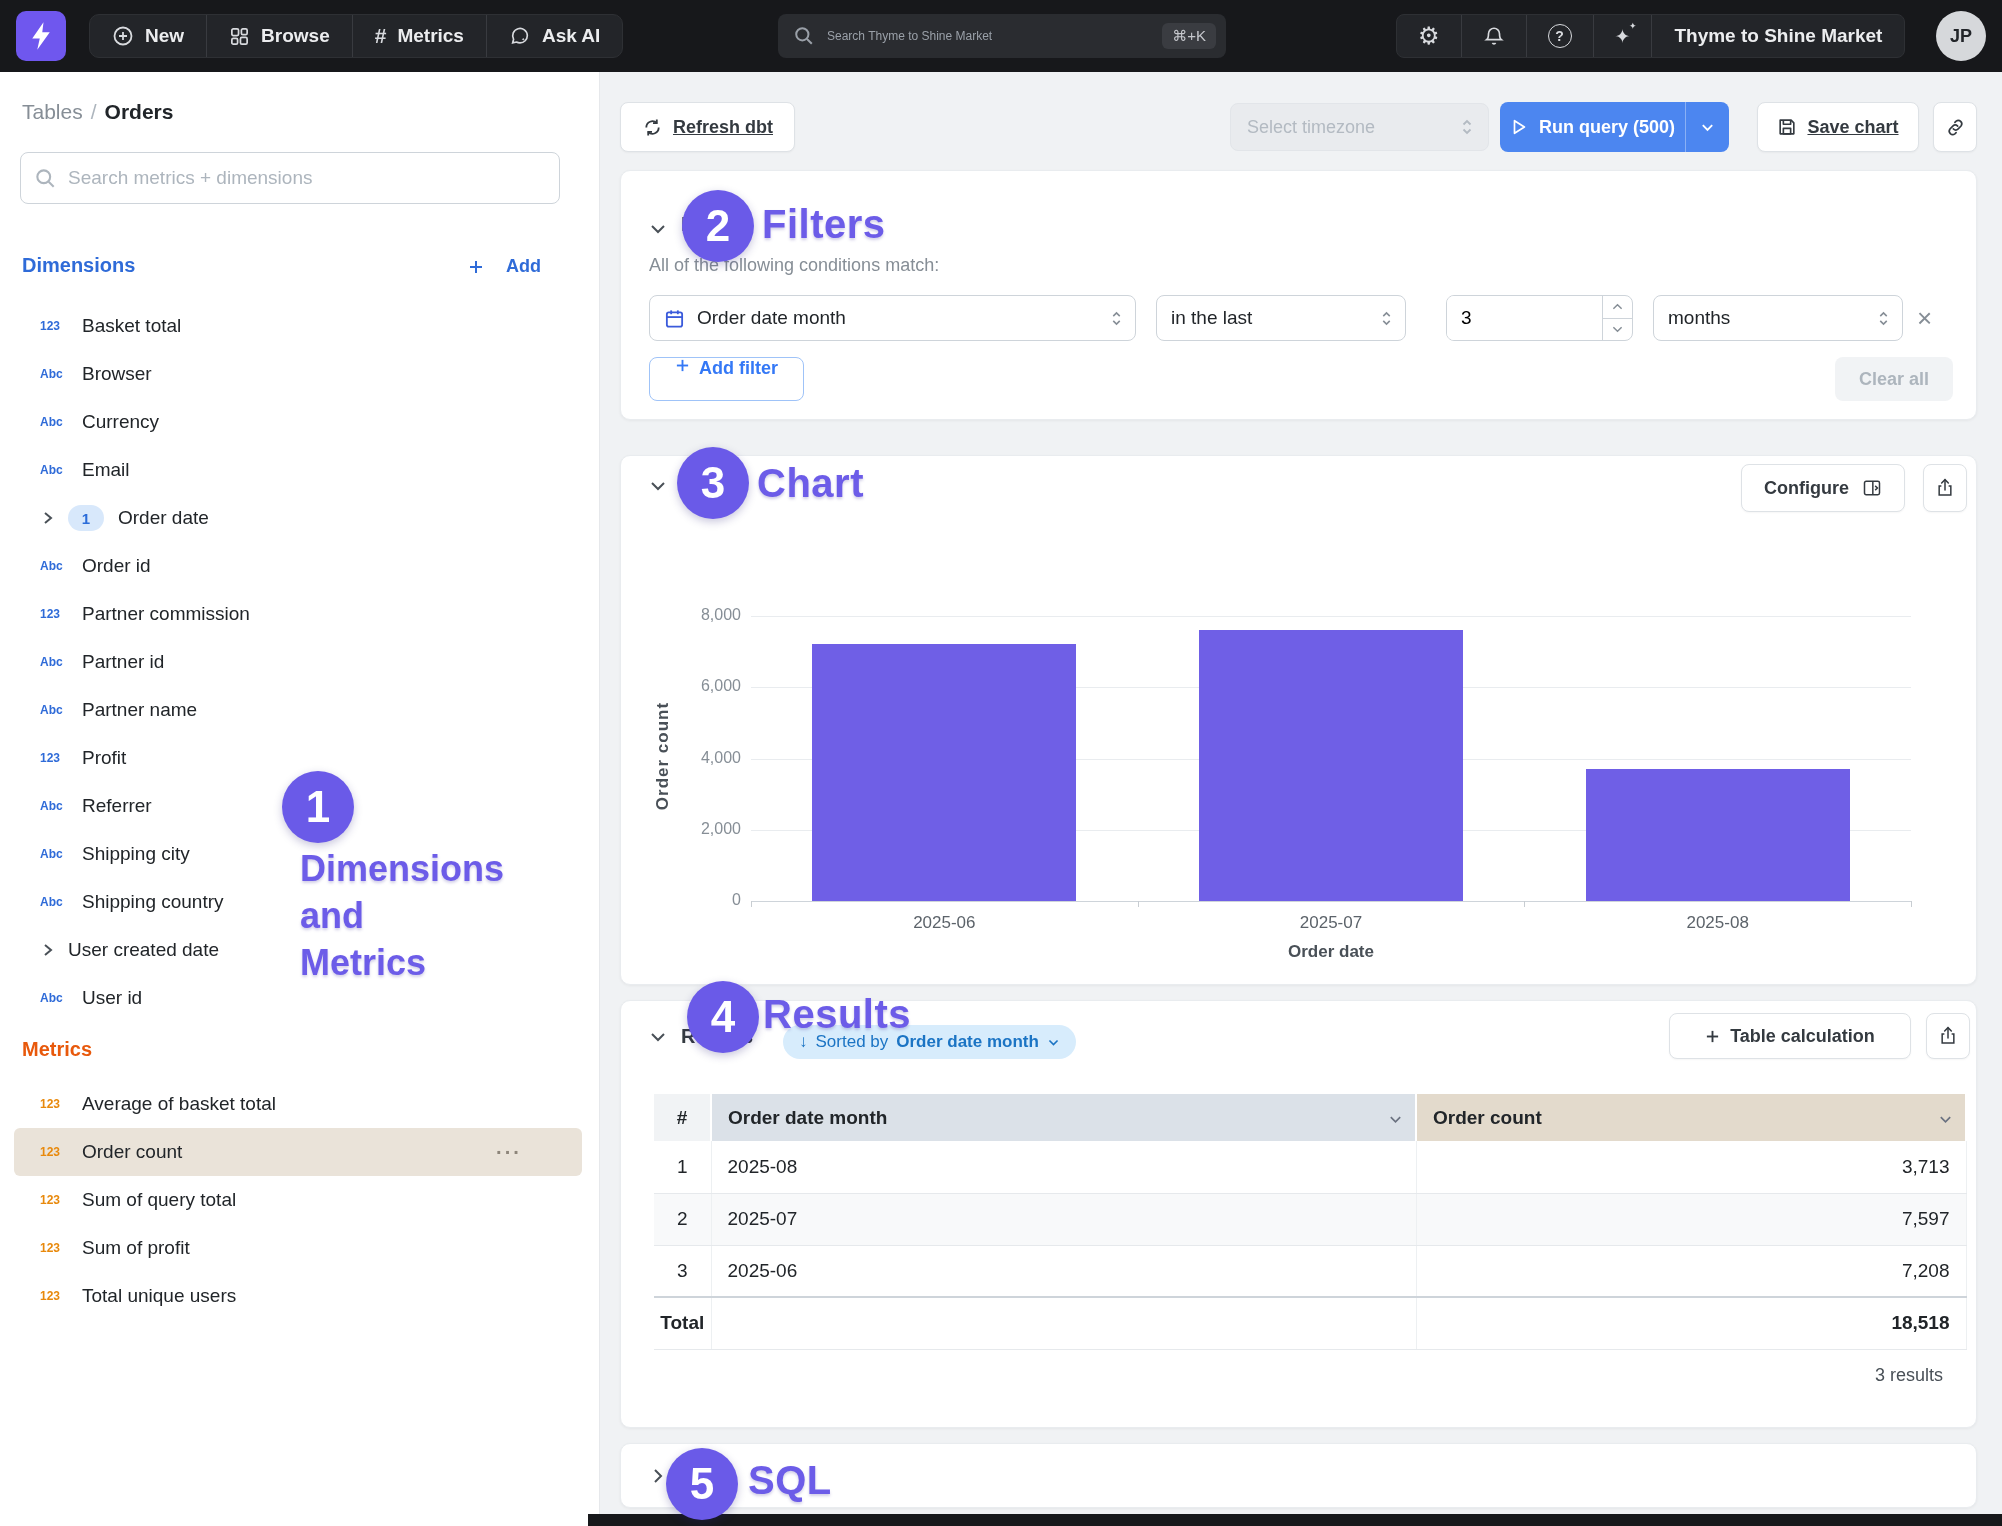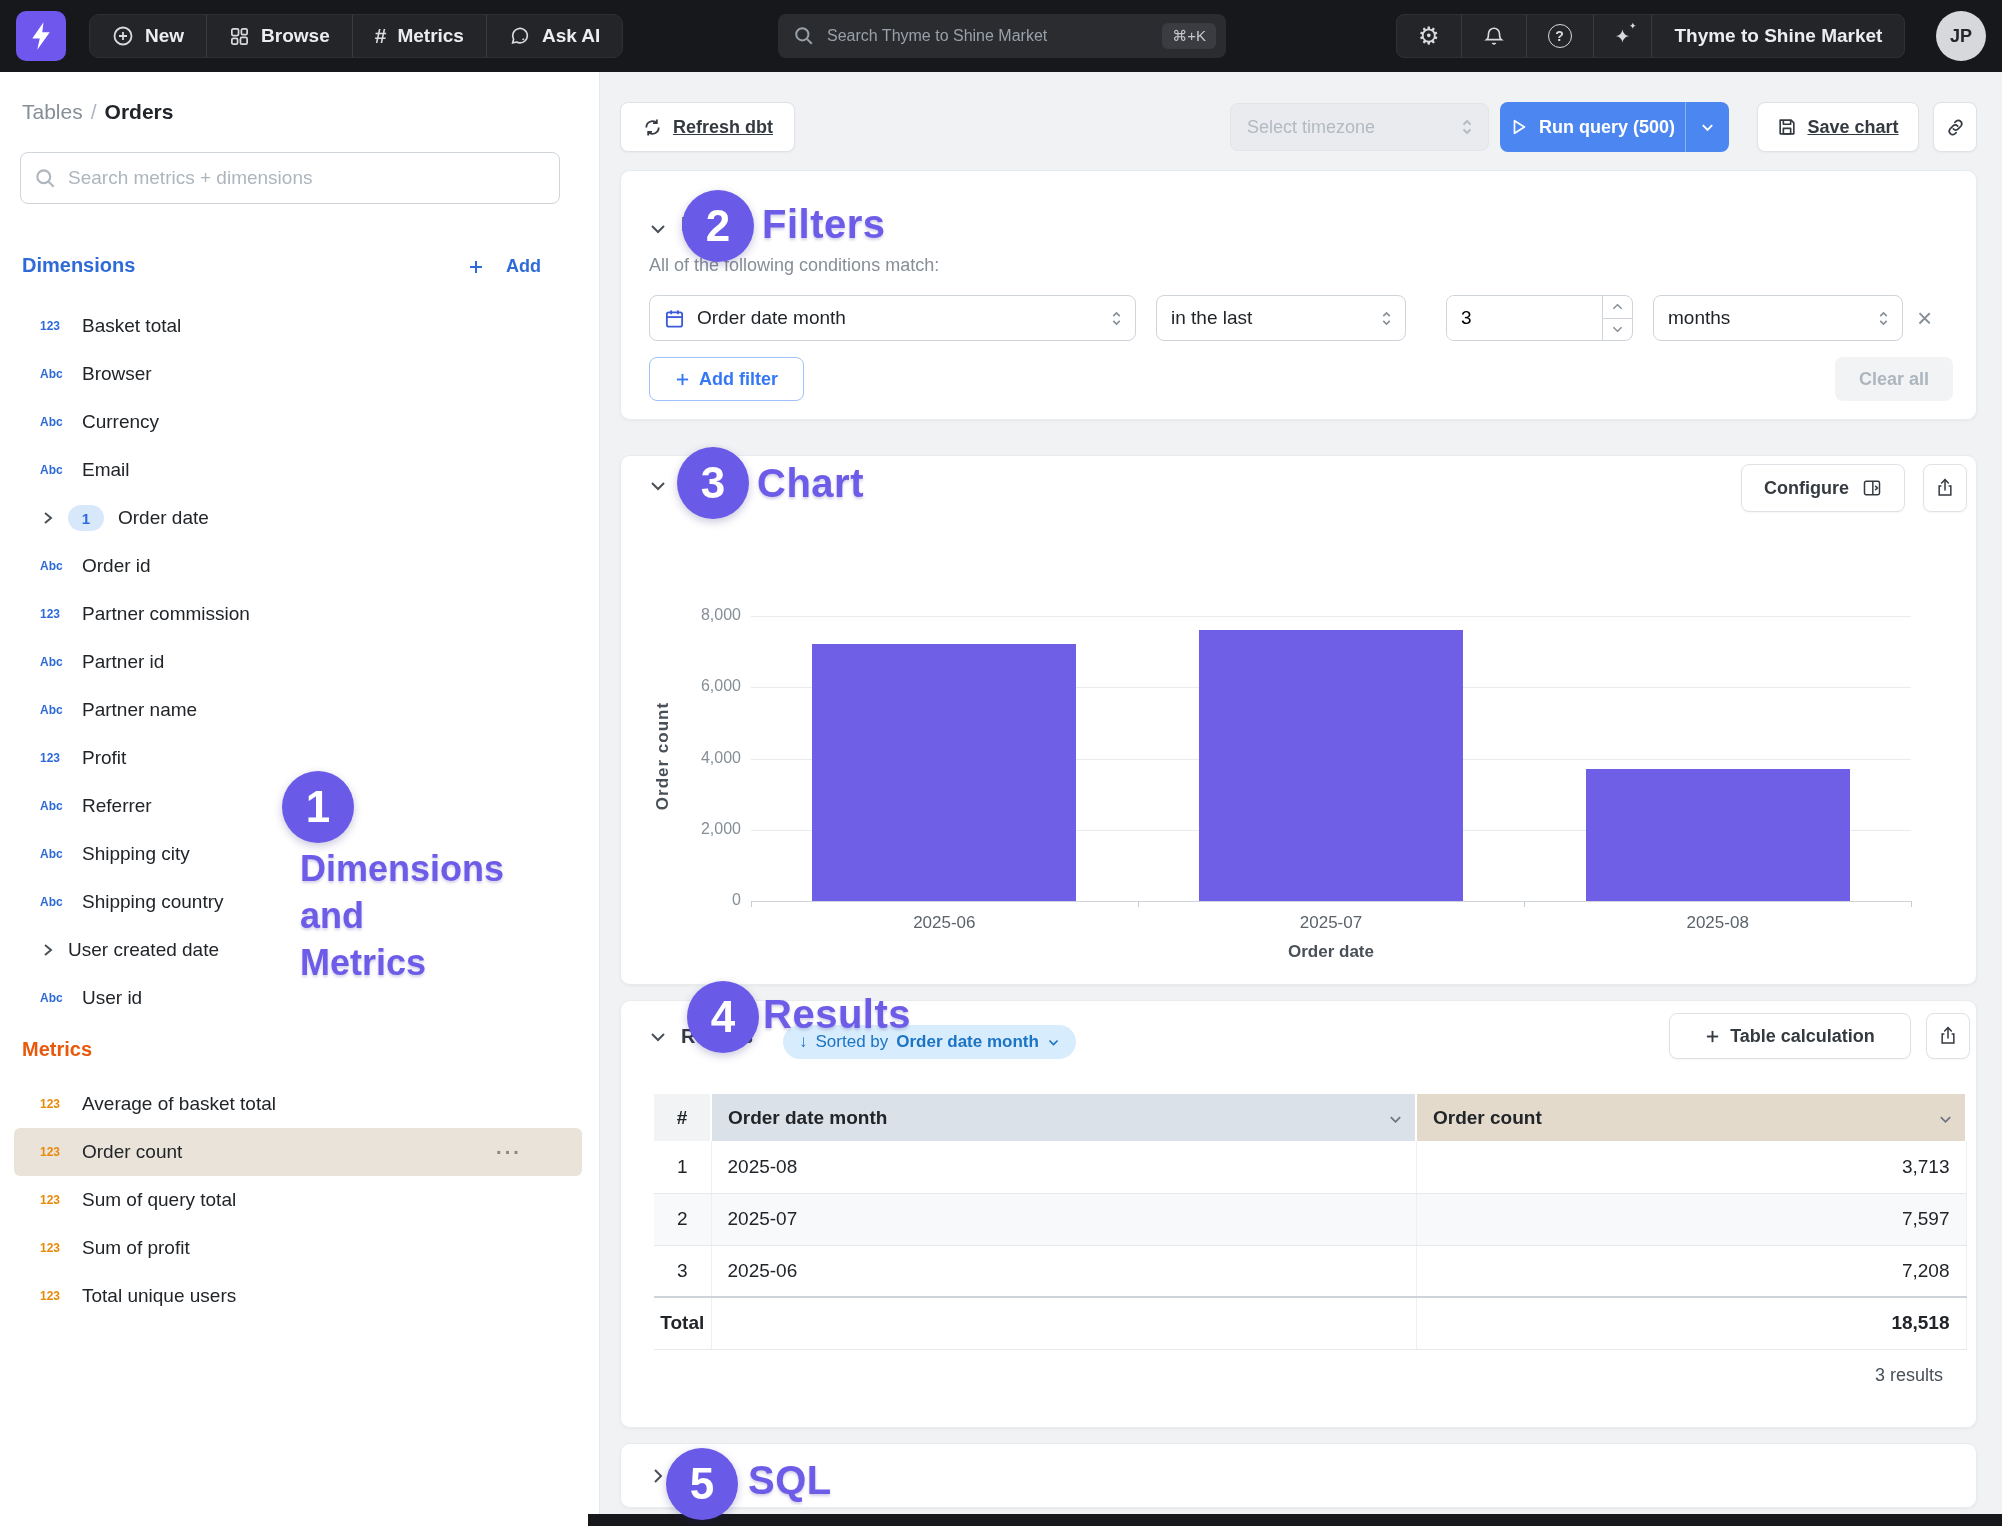--- a/index.html
+++ b/index.html
@@ -13,21 +13,21 @@
   .abs { position:absolute;text-decoration:underline; }
 
   
   .navbar { position:absolute; left:0; top:0; width:2002px; height:72px; background:#17181b; }
   .nav-group { position:absolute; top:14px; height:44px; background:#232529; border:1px solid #2e3034; border-radius:8px; display:flex; align-items:stretch; overflow:hidden; }
   .nav-cell { display:flex; align-items:center; gap:11px; padding:0 22px; border-right:1px solid #393b40; color:#ecedef; font-size:19px; font-weight:bold; cursor:pointer; white-space:nowrap; }
   .nav-cell:last-child { border-right:none; }
   .nav-icon { display:flex; align-items:center; color:#d8dade; }
   .logo { position:absolute; left:16px; top:11px; width:50px; height:50px; border-radius:10px; background:#6f57ee; display:flex; align-items:center; justify-content:center; }
   .nav-search { position:absolute; left:778px; top:14px; width:448px; height:44px; background:#2a2c30; border-radius:8px; display:flex; align-items:center; gap:13px; padding:0 10px 0 16px; }
-  .nav-search input { flex:1; background:transparent; border:none; outline:none; color:#e5e7ea; font-size:16px; font-family:inherit; }
+  .nav-search input { flex:1; background:transparent; border:none; outline:none; color:#e5e7ea; font-size:12px; font-family:inherit; }
   .nav-search input::placeholder { color:#9aa0a8; }
   .kbd { background:#3a3c41; color:#c6c8cd; border-radius:6px; padding:4px 10px; font-size:15px; }
   .q-circle { width:24px; height:24px; border:1.8px solid #d8dade; border-radius:50%; display:flex; align-items:center; justify-content:center; font-size:14px; font-weight:bold; color:#d8dade; }
   .sparkle { font-size:19px; color:#d8dade; position:relative; }
   .sparkle i { position:absolute; font-style:normal; font-size:9px; top:-4px; right:-6px; }
   .avatar { position:absolute; left:1936px; top:11px; width:50px; height:50px; border-radius:50%; background:#d6d8db; color:#222529; display:flex; align-items:center; justify-content:center; font-size:18px; font-weight:bold; cursor:pointer; }
 
   
   .sidebar { position:absolute; left:0; top:72px; width:600px; height:1454px; background:#fff; border-right:1px solid #e6e8eb; }
   .crumb { position:absolute; left:22px; top:28px; font-size:21px; }
@@ -68,21 +68,21 @@
   
   .cond-text { position:absolute; left:28px; top:84px; font-size:18px; color:#868e96; }
   .fselect { position:absolute; height:46px; border:1px solid #ced4da; border-radius:8px; background:#fff; display:flex; align-items:center; gap:12px; padding:0 12px 0 14px; font-size:19px; color:#212529; cursor:pointer; top:124px; }
   .fselect .grow { flex:1; }
   .fnum { position:absolute; left:825px; top:124px; width:187px; height:46px; border:1px solid #ced4da; border-radius:8px; background:#fff; display:flex; overflow:hidden; }
   .fnum input { flex:1; border:none; outline:none; font-size:19px; padding-left:14px; font-family:inherit; width:100px; }
   .stepper { width:30px; border-left:1px solid #ced4da; display:flex; flex-direction:column; }
   .stepper div { flex:1; display:flex; align-items:center; justify-content:center; color:#868e96; cursor:pointer; }
   .stepper div:first-child { border-bottom:1px solid #ced4da; }
   .xremove { position:absolute; left:1296px; top:134px; font-size:26px; color:#868e96; cursor:pointer; line-height:1; }
-  .addf { position:absolute; left:28px; top:186px; width:155px; height:44px; border:1px solid #9fc3f8; border-radius:8px; background:#fff; color:#3478f6; font-size:18px; font-weight:bold; display:flex; align-items:center; justify-content:center; gap:9px; cursor:pointer; }
+  .addf { position:absolute; left:28px; top:186px; width:155px; height:44px; border:1px solid #9fc3f8; border-radius:8px; background:#fff; color:#3478f6; font-size:18px; font-weight:bold; display:flex; justify-content:center; gap:9px; cursor:pointer; }
   .clearall { position:absolute; left:1214px; top:186px; width:118px; height:44px; background:#f1f3f5; border-radius:8px; color:#adb5bd; font-size:18px; font-weight:bold; display:flex; align-items:center; justify-content:center; cursor:pointer; }
 
   
   .chart-plot { position:absolute; inset:0; }
   .gridline { position:absolute; height:1px; background:#e9ecef; }
   .gridline.zero { background:#ced4da; }
   .ytick { position:absolute; width:90px; text-align:right; font-size:16px; color:#868e96; }
   .bar { position:absolute; background:#6f5fe6; cursor:pointer; }
   .xtick { position:absolute; width:200px; text-align:center; font-size:17px; color:#5c636a; }
   .xtickmark { position:absolute; width:1px; height:6px; background:#c8cdd2; }

